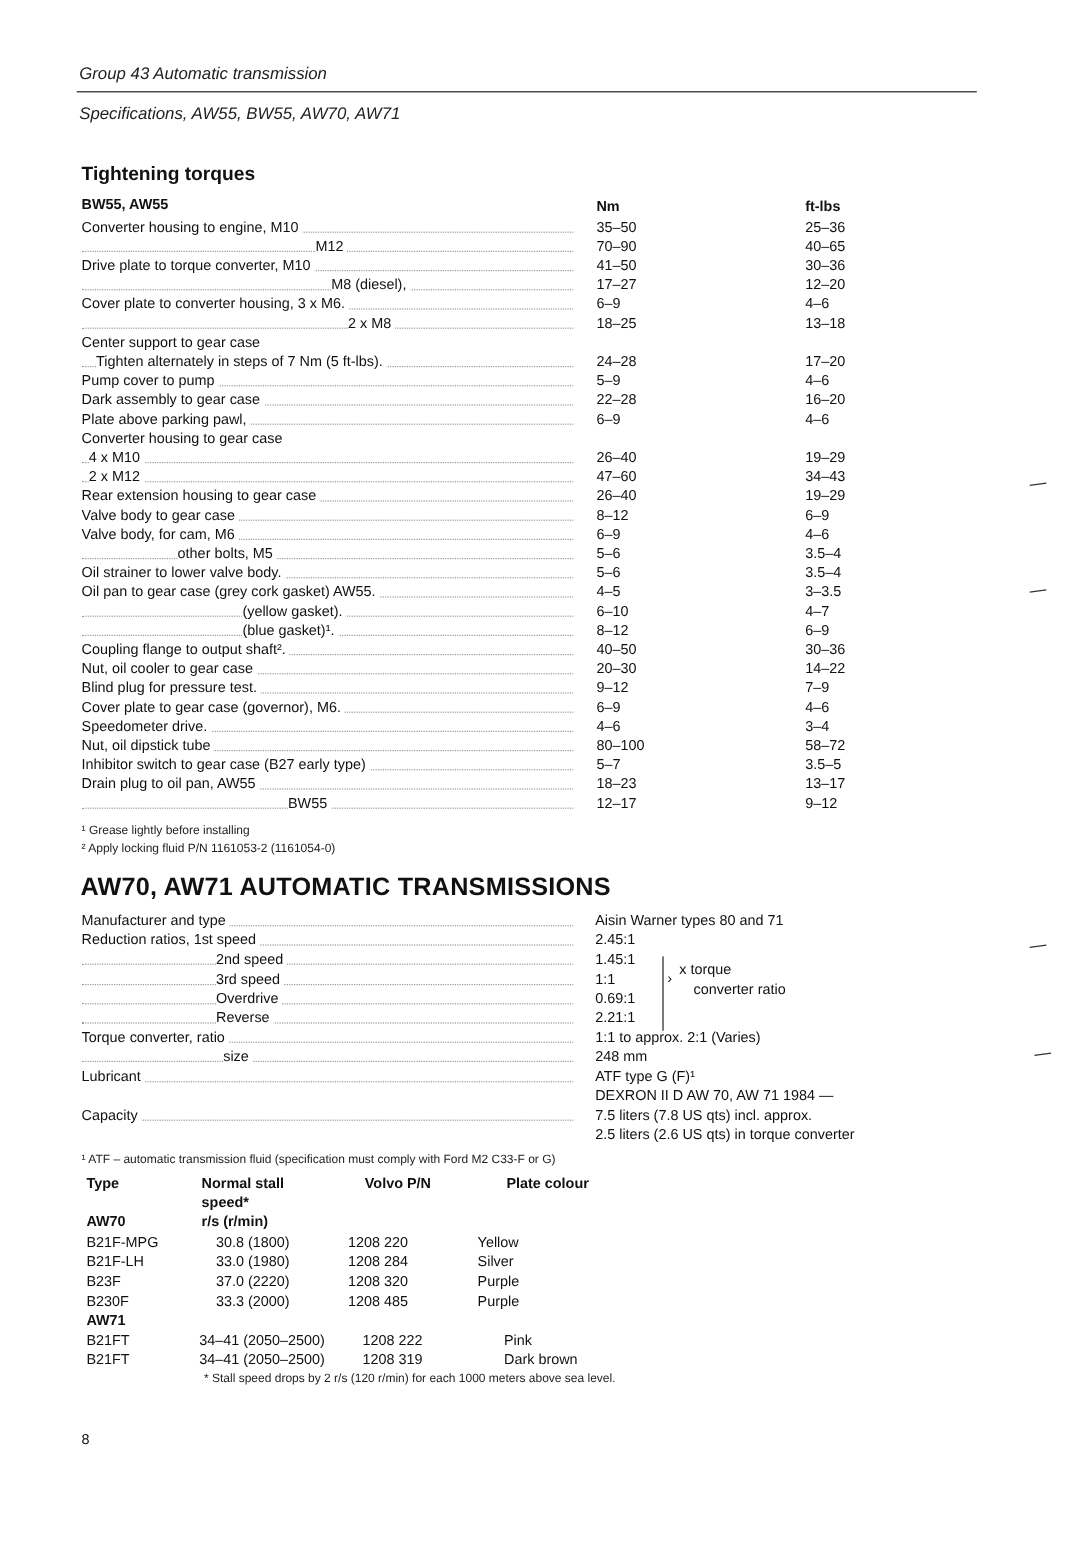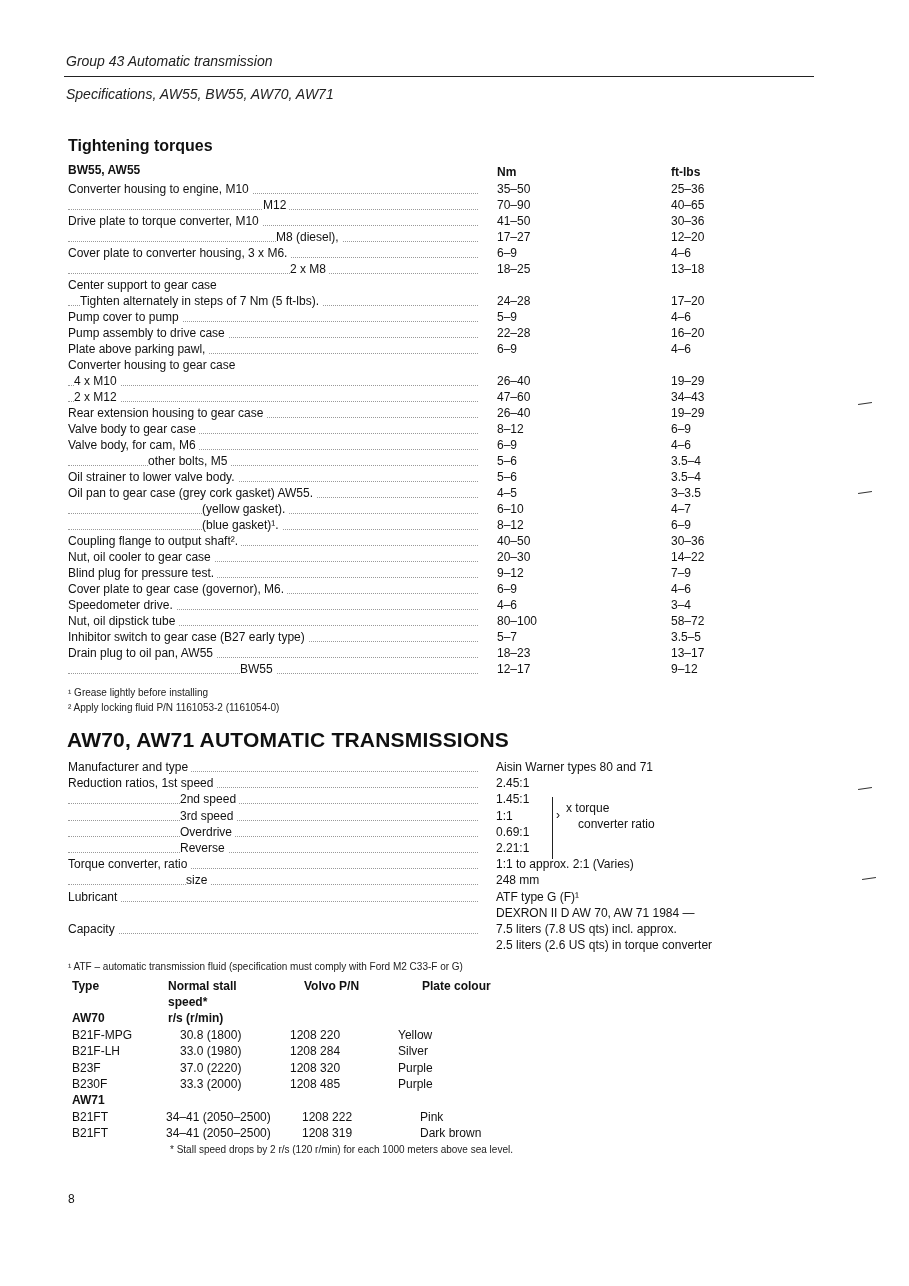--- a/index.html
+++ b/index.html
@@ -60,21 +60,21 @@
     <div class="val" style="left: 671px; top: 261px;">13–18</div>
     <div class="row nodots" style="top: 277px;"><span class="lbl" style="margin-left: 0px;">Center support to gear case</span></div>
     <div class="val" style="left: 497px; top: 277px;"></div>
     <div class="val" style="left: 671px; top: 277px;"></div>
     <div class="row" style="top: 293px;"><span class="dots"></span><span class="lbl" style="margin-left: 12px;">Tighten alternately in steps of 7 Nm (5 ft-lbs).</span></div>
     <div class="val" style="left: 497px; top: 293px;">24–28</div>
     <div class="val" style="left: 671px; top: 293px;">17–20</div>
     <div class="row" style="top: 309px;"><span class="dots"></span><span class="lbl" style="margin-left: 0px;">Pump cover to pump</span></div>
     <div class="val" style="left: 497px; top: 309px;">5–9</div>
     <div class="val" style="left: 671px; top: 309px;">4–6</div>
-    <div class="row" style="top: 325px;"><span class="dots"></span><span class="lbl" style="margin-left: 0px;">Pump assembly to drive case</span></div>
+    <div class="row" style="top: 325px;"><span class="dots"></span><span class="lbl" style="margin-left: 0px;">Dark assembly to gear case</span></div>
     <div class="val" style="left: 497px; top: 325px;">22–28</div>
     <div class="val" style="left: 671px; top: 325px;">16–20</div>
     <div class="row" style="top: 341px;"><span class="dots"></span><span class="lbl" style="margin-left: 0px;">Plate above parking pawl,</span></div>
     <div class="val" style="left: 497px; top: 341px;">6–9</div>
     <div class="val" style="left: 671px; top: 341px;">4–6</div>
     <div class="row nodots" style="top: 357px;"><span class="lbl" style="margin-left: 0px;">Converter housing to gear case</span></div>
     <div class="val" style="left: 497px; top: 357px;"></div>
     <div class="val" style="left: 671px; top: 357px;"></div>
     <div class="row" style="top: 373px;"><span class="dots"></span><span class="lbl" style="margin-left: 6px;">4 x M10</span></div>
     <div class="val" style="left: 497px; top: 373px;">26–40</div>

